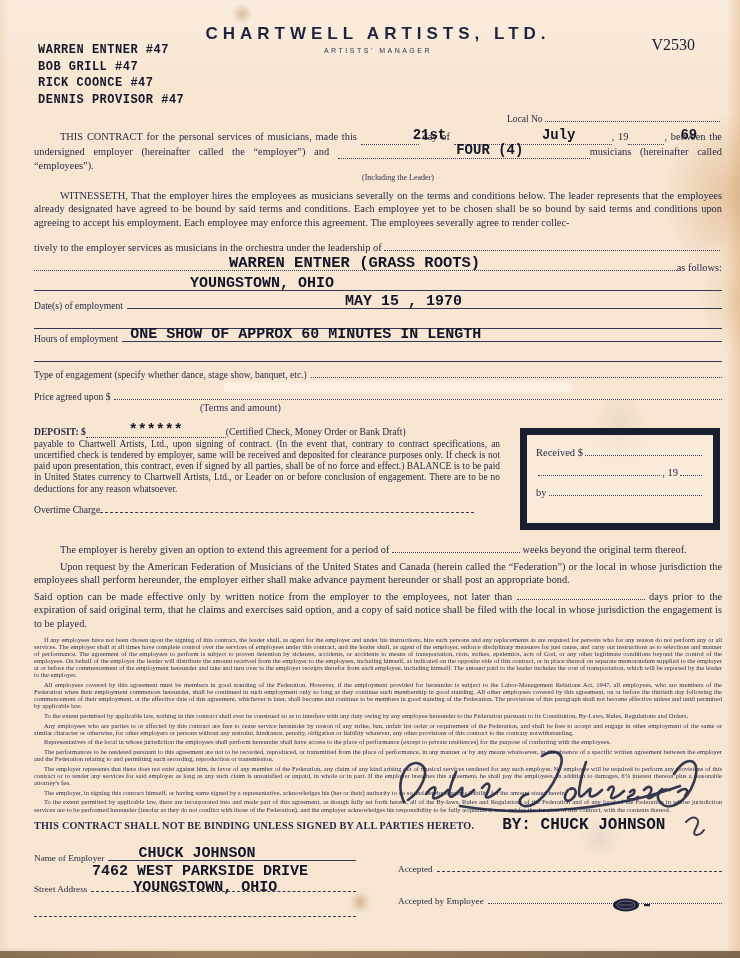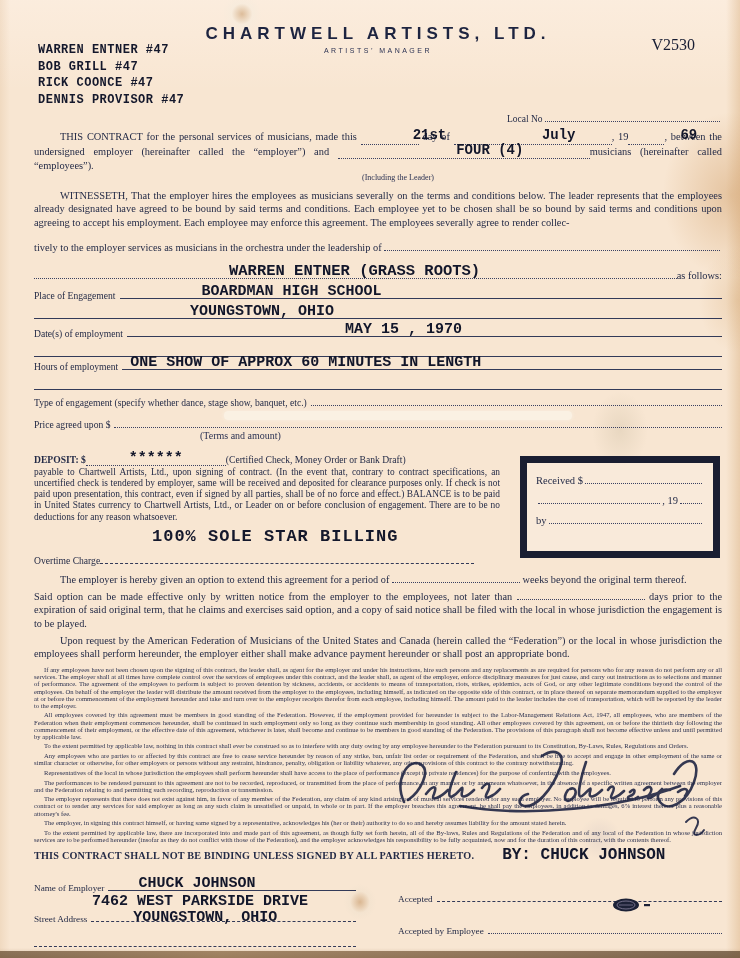--- a/index.html
+++ b/index.html
@@ -120,35 +120,29 @@
     <div class="including">(Including the Leader)</div>
   </div>
 
   <p class="body-par indent witnesseth">WITNESSETH, That the employer hires the employees as musicians severally on the terms and conditions below. The leader represents that the employees already designated have agreed to be bound by said terms and conditions. Each employee yet to be chosen shall be so bound by said terms and conditions upon agreeing to accept his employment. Each employee may enforce this agreement. The employees severally agree to render collec-</p>
 
   <div class="leadership">
     <div class="lead-row">
       <span>tively to the employer services as musicians in the orchestra under the leadership of</span>
       <span class="dots"></span>
     </div>
-    <div class="lead-row" style="margin-top:12px;">
+    <div class="lead-row" style="margin-top:4px;">
       <span class="dotrule">
         <span class="typedval" style="left:195px;font-size:15.5px;">WARREN ENTNER (GRASS ROOTS)</span>
       </span>
       <span>as follows:</span>
     </div>
   </div>
 
   <div class="fields">
-    <div class="frow">
-      <span class="lbl">Place of Engagement</span>
-      <span class="rule">
-        <span class="typedval" style="left:82px;font-size:15px;">BOARDMAN HIGH SCHOOL</span>
-      </span>
-    </div>
     <div class="frow">
       <span class="rule">
         <span class="typedval" style="left:156px;font-size:15px;">YOUNGSTOWN, OHIO</span>
       </span>
     </div>
     <div class="frow">
       <span class="lbl">Date(s) of employment</span>
       <span class="rule">
         <span class="typedval" style="left:218px;font-size:15px;">MAY 15 , 1970</span>
       </span>
@@ -179,21 +173,20 @@
   </div>
 
   <div class="deposit">
     <div class="dep-left">
       <div class="dep-line1">
         <b>DEPOSIT: $</b>
         <span class="fill" style="width:140px;"><span class="tv" style="font-size:15px;">******</span></span>
         <span style="white-space:nowrap;">(Certified Check, Money Order or Bank Draft)</span>
       </div>
       <p class="dep-body">payable to Chartwell Artists, Ltd., upon signing of contract. (In the event that, contrary to contract specifications, an uncertified check is tendered by employer, same will be received and deposited for clearance purposes only. If check is not paid upon presentation, this contract, even if signed by all parties, shall be of no force and effect.) BALANCE is to be paid in United States currency to Chartwell Artists, Ltd., or Leader on or before conclusion of engagement. There are to be no deductions for any reason whatsoever.</p>
-      <div class="billing mono">100% SOLE STAR BILLING</div>
       <div class="overtime">
         <span>Overtime Charge</span>
         <span class="drule"></span>
       </div>
     </div>
     <div class="recbox">
       <div class="recline">
         <span>Received  $</span>
         <span class="dots"></span>
       </div>
@@ -208,26 +201,26 @@
       </div>
     </div>
   </div>
 
   <div class="options">
     <p class="opt indent">
       <span>The employer is hereby given an option to extend this agreement for a period of</span>
       <span class="optfill" style="width:128px;"></span>
       <span>weeks beyond the original term thereof.</span>
     </p>
+    <p class="opt indent">Upon request by the American Federation of Musicians of the United States and Canada (herein called the “Federation”) or the local in whose jurisdiction the employees shall perform hereunder, the employer either shall make advance payment hereunder or shall post an appropriate bond.</p>
     <p class="opt">
       <span>Said option can be made effective only by written notice from the employer to the employees, not later than</span>
       <span class="optfill" style="width:128px;"></span>
       <span>days prior to the expiration of said original term, that he claims and exercises said option, and a copy of said notice shall be filed with the local in whose jurisdiction the engagement is to be played.</span>
     </p>
-    <p class="opt indent">Upon request by the American Federation of Musicians of the United States and Canada (herein called the “Federation”) or the local in whose jurisdiction the employees shall perform hereunder, the employer either shall make advance payment hereunder or shall post an appropriate bond.</p>
   </div>
 
   <div class="fineprint">
       <p class="fp">If any employees have not been chosen upon the signing of this contract, the leader shall, as agent for the employer and under his instructions, hire such persons and any replacements as are required for persons who for any reason do not perform any or all services. The employer shall at all times have complete control over the services of employees under this contract, and the leader shall, as agent of the employer, enforce disciplinary measures for just cause, and carry out instructions as to selections and manner of performance. The agreement of the employees to perform is subject to proven detention by sickness, accidents, or accidents to means of transportation, riots, strikes, epidemics, acts of God, or any other legitimate conditions beyond the control of the employees. On behalf of the employer the leader will distribute the amount received from the employer to the employees, including himself, as indicated on the opposite side of this contract, or in place thereof on separate memorandum supplied to the employer at or before the commencement of the employment hereunder and take and turn over to the employer receipts therefor from each employee, including himself. The amount paid to the leader includes the cost of transportation, which will be reported by the leader to the employer.</p>
       <p class="fp">All employees covered by this agreement must be members in good standing of the Federation. However, if the employment provided for hereunder is subject to the Labor-Management Relations Act, 1947, all employees, who are members of the Federation when their employment commences hereunder, shall be continued in such employment only so long as they continue such membership in good standing. All other employees covered by this agreement, on or before the thirtieth day following the commencement of their employment, or the effective date of this agreement, whichever is later, shall become and continue to be members in good standing of the Federation. The provisions of this paragraph shall not become effective unless and until permitted by applicable law.</p>
       <p class="fp">To the extent permitted by applicable law, nothing in this contract shall ever be construed so as to interfere with any duty owing by any employee hereunder to the Federation pursuant to its Constitution, By-Laws, Rules, Regulations and Orders.</p>
       <p class="fp">Any employees who are parties to or affected by this contract are free to cease service hereunder by reason of any strike, ban, unfair list order or requirement of the Federation, and shall be free to accept and engage in other employment of the same or similar character or otherwise, for other employers or persons without any restraint, hindrance, penalty, obligation or liability whatever, any other provisions of this contract to the contrary notwithstanding.</p>
       <p class="fp">Representatives of the local in whose jurisdiction the employees shall perform hereunder shall have access to the place of performance (except to private residences) for the purpose of conferring with the employees.</p>
       <p class="fp">The performances to be rendered pursuant to this agreement are not to be recorded, reproduced, or transmitted from the place of performance, in any manner or by any means whatsoever, in the absence of a specific written agreement between the employer and the Federation relating to and permitting such recording, reproduction or transmission.</p>
       <p class="fp">The employer represents that there does not exist against him, in favor of any member of the Federation, any claim of any kind arising out of musical services rendered for any such employer. No employee will be required to perform any provisions of this contract or to render any services for said employer as long as any such claim is unsatisfied or unpaid, in whole or in part. If the employer breaches this agreement, he shall pay the employees, in addition to damages, 6% interest thereon plus a reasonable attorney's fee.</p>

